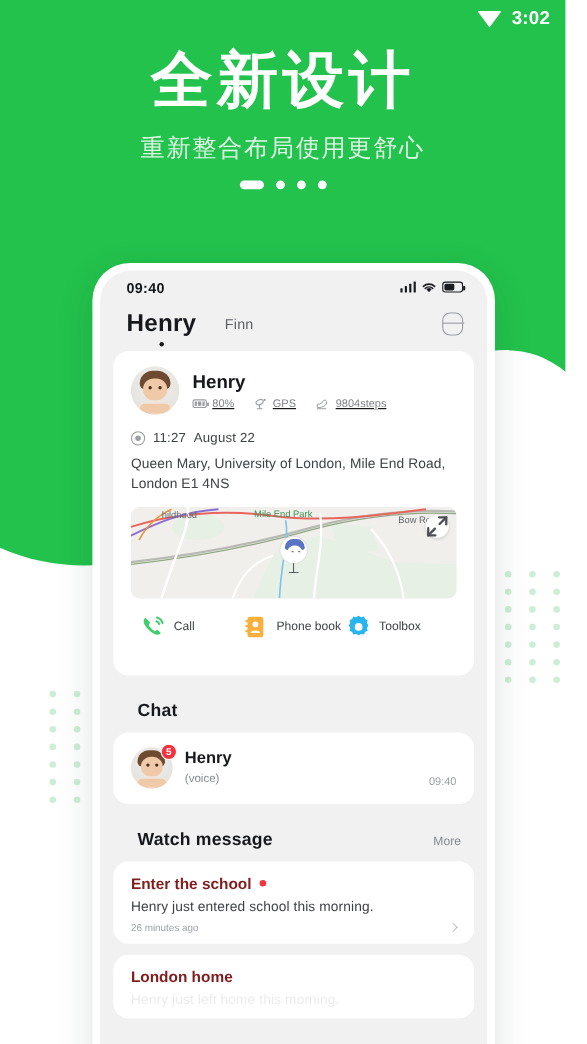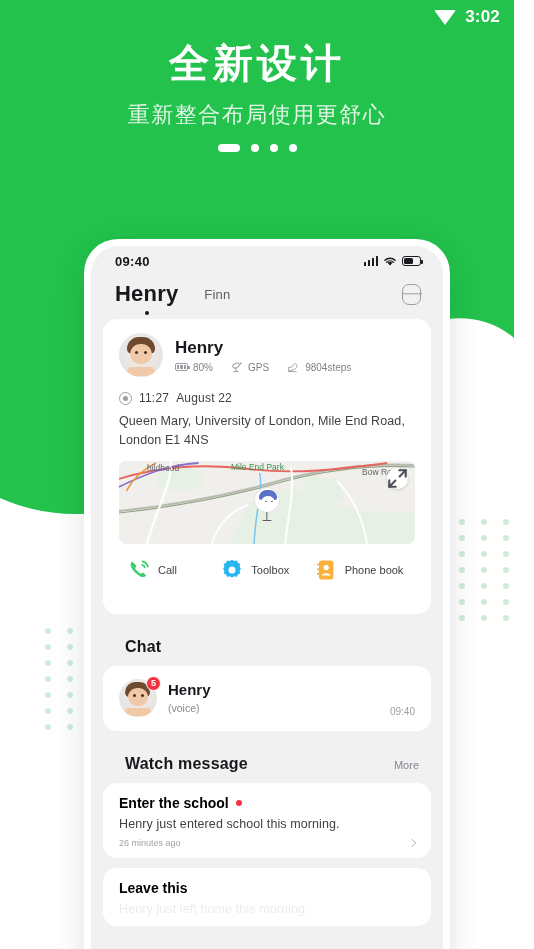--- a/index.html
+++ b/index.html
@@ -44,21 +44,21 @@
     letter-spacing: .2px;
   }
 
   
   .hero-copy {
     position: absolute; top: 38px; left: 0; right: 0;
     z-index: 5; text-align: center;
     color: #ffffff;
   }
   .hero-title {
-    font-size: 40px; font-weight: bold; letter-spacing: 4px;
+    font-size: 56px; font-weight: bold; letter-spacing: 4px;
     line-height: 1.25; color: #ffffff;
   }
   .hero-sub {
     margin-top: 12px;
     font-size: 22px; letter-spacing: 1.5px;
     color: #eaf9ee; opacity: .95;
   }
   .pager {
     margin-top: 14px;
     display: flex; align-items: center; justify-content: center; gap: 11px;
@@ -167,21 +167,21 @@
   .avatar .eye.r { left: 25px; }
   .avatar .body {
     position: absolute; left: 4px; bottom: 0; width: 36px; height: 13px;
     background: #efe5dc; border-radius: 12px 12px 0 0;
   }
   .avatar .arm {
     position: absolute; left: 8px; bottom: 1px; width: 28px; height: 9px;
     background: #f0c9a8; border-radius: 8px;
   }
   .profile-name { font-size: 17px; font-weight: bold; color: #17181c; }
-  .stats { display: flex; align-items: flex-start; gap: 18px; margin-top: 4px; }
+  .stats { display: flex; align-items: flex-start; gap: 18px; margin-top: 4px; text-decoration: underline; }
   .stat { display: flex; align-items: center; gap: 5px; font-size: 10px; color: #7f8288; }
   .stat .ic { display: inline-flex; align-items: center; justify-content: center; }
   .mini-batt {
     width: 13px; height: 8px; border: 1px solid #9a9da3; border-radius: 2px;
     position: relative; padding: 1px; display: flex; gap: 1px;
   }
   .mini-batt::after {
     content: ""; position: absolute; right: -2.5px; top: 2px;
     width: 1.5px; height: 3px; background: #9a9da3;
   }
@@ -266,21 +266,21 @@
     border: 1.5px solid #fff; padding: 0 3px; font-weight: bold;
   }
   .chat-mid { flex: 1; }
   .chat-name { font-size: 15px; font-weight: bold; color: #17181c; }
   .chat-sub { font-size: 10.5px; color: #86898f; margin-top: 4px; }
   .chat-time { font-size: 10px; color: #9b9ea4; align-self: flex-end; }
 
   
   .msg-card { padding: 12px 16px 10px 16px; }
   .msg-title {
-    font-size: 14px; font-weight: bold; color: #000000;
+    font-size: 14px; font-weight: bold; color: #7f1d1d;
     display: flex; align-items: center; gap: 7px;
   }
   .msg-title .reddot { width: 6px; height: 6px; border-radius: 50%; background: #f5333f; }
   .msg-body { font-size: 12.5px; color: #3f4246; margin-top: 6px; letter-spacing: .1px; }
   .msg-foot { display: flex; align-items: center; margin-top: 7px; }
   .msg-ago { font-size: 9px; color: #a0a3a9; }
   .chev {
     margin-left: auto; width: 6px; height: 6px; border-right: 1.2px solid #c2c5ca;
     border-top: 1.2px solid #c2c5ca; transform: rotate(45deg);
   }
@@ -487,39 +487,39 @@
                 <path d="M5.2 3.6 C3.4 5 3 7.2 4.4 9.8 C6.2 13.2 9.6 16.4 13 18.2 C15.6 19.6 17.8 19.2 19.2 17.4 L16.2 14.6 L13.6 15.8 C11.6 14.6 9.4 12.4 8.2 10.4 L9.4 7.8 Z" fill="#3ecf6a"></path>
                 <path d="M15.6 3.4 a7.4 7.4 0 0 1 5.2 5.2" stroke="#3ecf6a" stroke-width="1.8" fill="none" stroke-linecap="round"></path>
                 <path d="M15.2 6.8 a4 4 0 0 1 2.6 2.6" stroke="#3ecf6a" stroke-width="1.8" fill="none" stroke-linecap="round"></path>
               </svg>
             </span>
             <span class="lbl">Call</span>
           </div>
           <div class="action">
             <span class="glyph">
               <svg width="24" height="24" viewBox="0 0 24 24">
-                <path d="M12 1.8 l2.3 1.3 2.5-.6 1.1 2.3 2.3 1.1 -.6 2.5 1.3 2.3 -1.3 2.3 .6 2.5 -2.3 1.1 -1.1 2.3 -2.5-.6 -2.3 1.3 -2.3-1.3 -2.5 .6 -1.1-2.3 -2.3-1.1 .6-2.5 -1.3-2.3 1.3-2.3 -.6-2.5 2.3-1.1 1.1-2.3 2.5 .6 Z" fill="#29b6f0"></path>
-                <circle cx="12" cy="11.9" r="3.5" fill="#ffffff"></circle>
-              </svg>
-            </span>
-            <span class="lbl">Toolbox</span>
-          </div>
-          <div class="action">
-            <span class="glyph">
-              <svg width="24" height="24" viewBox="0 0 24 24">
                 <rect x="5" y="2.6" width="14.4" height="18.8" rx="2.6" fill="#fbb03b"></rect>
                 <rect x="3" y="5.6" width="3.4" height="2" rx="1" fill="#fbb03b"></rect>
                 <rect x="3" y="10.2" width="3.4" height="2" rx="1" fill="#fbb03b"></rect>
                 <rect x="3" y="14.8" width="3.4" height="2" rx="1" fill="#fbb03b"></rect>
                 <circle cx="12.2" cy="9.6" r="2.6" fill="#ffffff"></circle>
                 <path d="M7.8 17.4 C7.8 14.4 16.6 14.4 16.6 17.4 Z" fill="#ffffff"></path>
               </svg>
             </span>
             <span class="lbl">Phone book</span>
           </div>
+          <div class="action">
+            <span class="glyph">
+              <svg width="24" height="24" viewBox="0 0 24 24">
+                <path d="M12 1.8 l2.3 1.3 2.5-.6 1.1 2.3 2.3 1.1 -.6 2.5 1.3 2.3 -1.3 2.3 .6 2.5 -2.3 1.1 -1.1 2.3 -2.5-.6 -2.3 1.3 -2.3-1.3 -2.5 .6 -1.1-2.3 -2.3-1.1 .6-2.5 -1.3-2.3 1.3-2.3 -.6-2.5 2.3-1.1 1.1-2.3 2.5 .6 Z" fill="#29b6f0"></path>
+                <circle cx="12" cy="11.9" r="3.5" fill="#ffffff"></circle>
+              </svg>
+            </span>
+            <span class="lbl">Toolbox</span>
+          </div>
         </div>
       </div>
 
       <div class="sec-head">
         <span class="sec-title">Chat</span>
       </div>
       <div class="card chat-card">
         <div class="chat-av-wrap">
           <div class="avatar chat-av">
             <span class="hair" style="left:6px;top:3px;width:25px;height:15px;"></span>
@@ -550,20 +550,20 @@
         </div>
         <div class="msg-body">Henry just entered school this morning.</div>
         <div class="msg-foot">
           <span class="msg-ago">26 minutes ago</span>
           <span class="chev"></span>
         </div>
       </div>
 
       <div class="card msg-card">
         <div class="msg-title">
-          <span>Leave this</span>
+          <span>London home</span>
         </div>
         <div class="msg-body faded">Henry just left home this morning.</div>
       </div>
 
     </div>
   </div>
 </div>
 
 </body></html>

